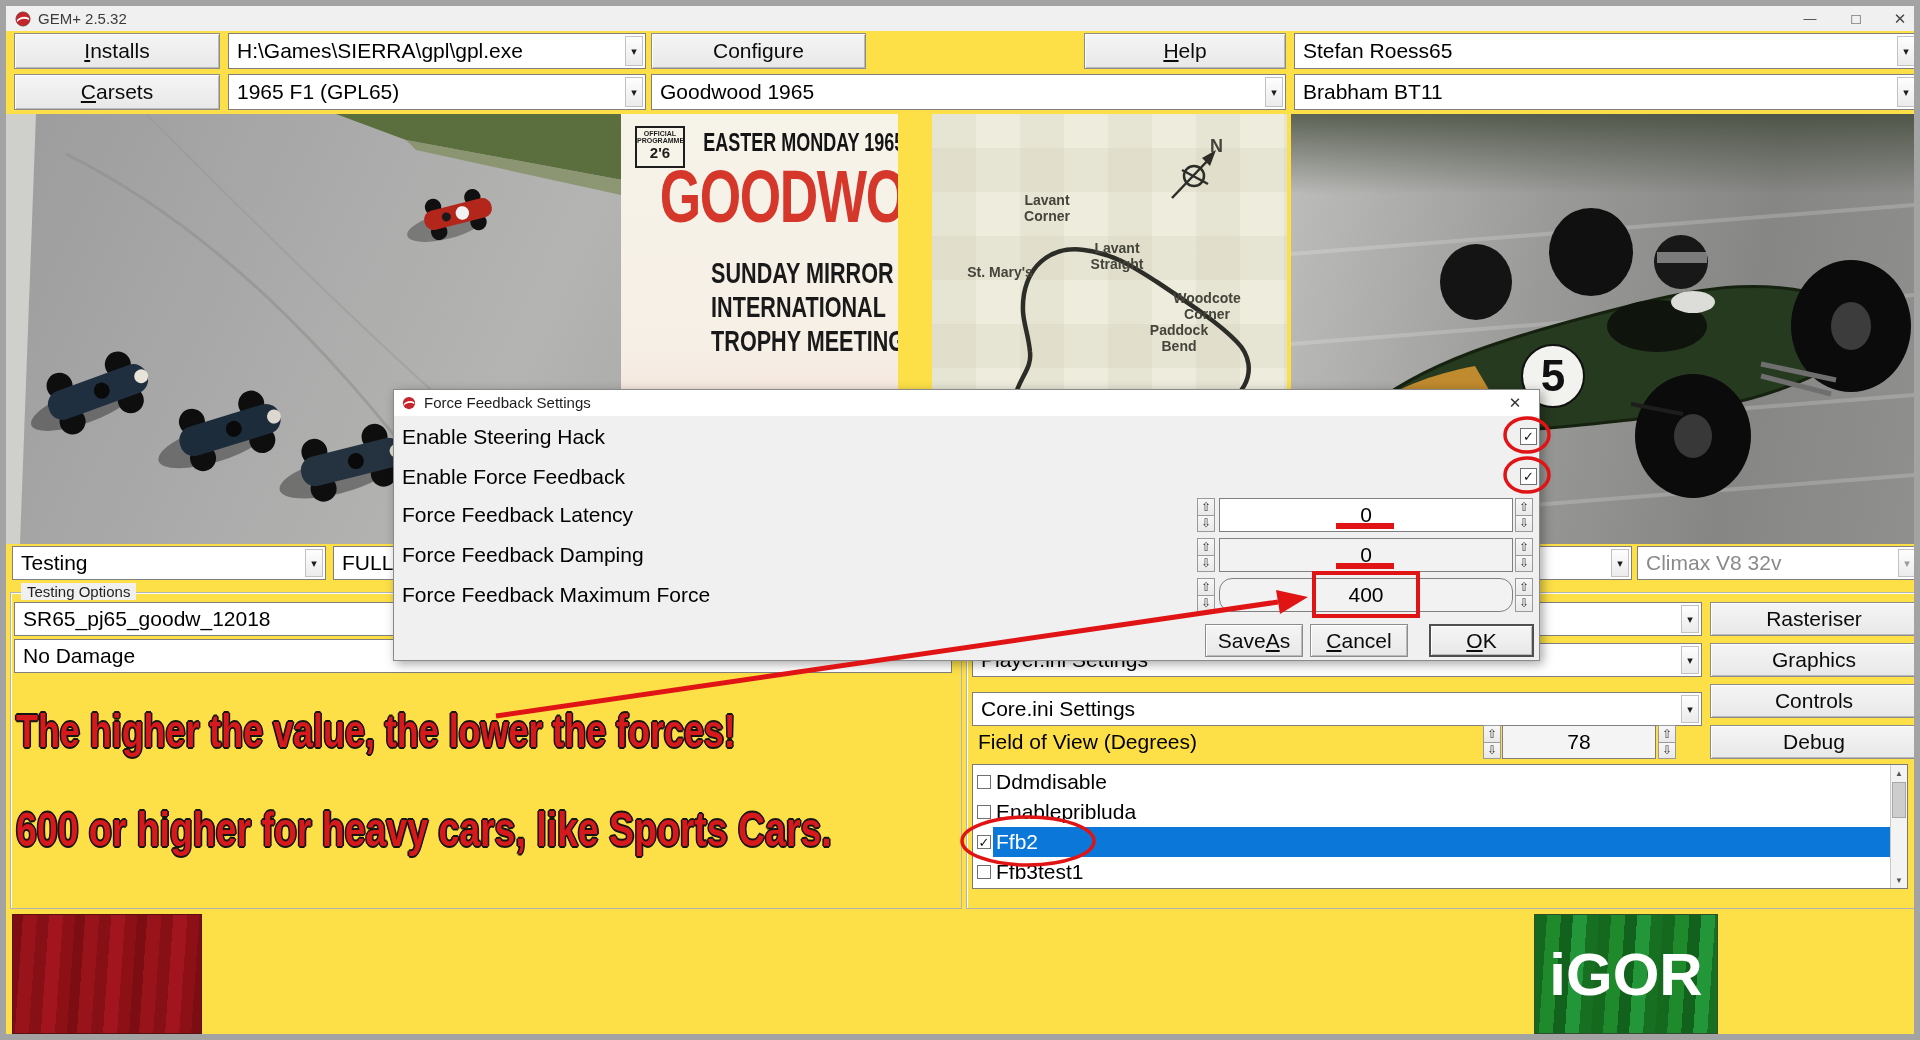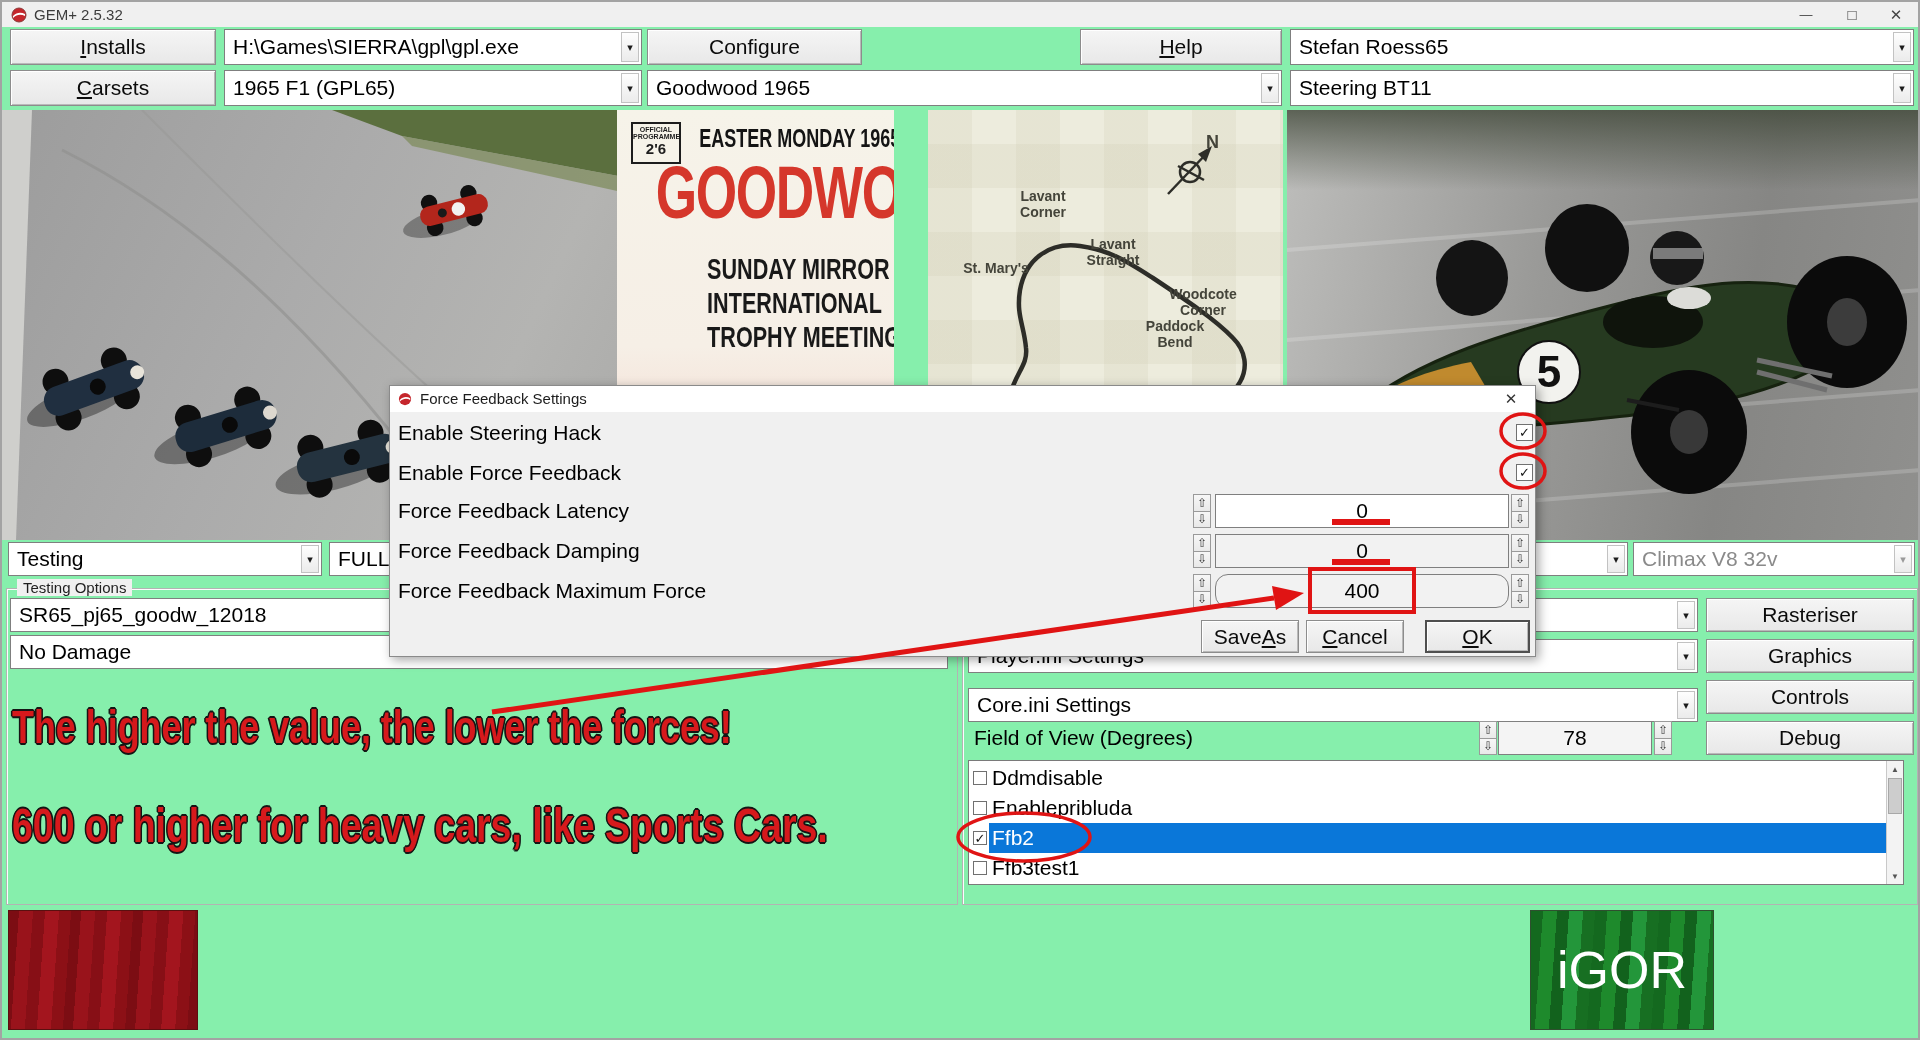--- a/index.html
+++ b/index.html
@@ -1,18 +1,18 @@
 <!DOCTYPE html>
 <html><head>
 <meta charset="utf-8">
 <style>
   html,body{margin:0;padding:0;background:#6b6b6b;}
   *{box-sizing:border-box;}
-  #app{position:relative;width:1920px;height:1040px;background:#86efac;overflow:hidden;
-       font-family:"Liberation Sans",sans-serif;border:2px solid #a3a3a3;}
+  #app{position:relative;width:1920px;height:1040px;background:#fde047;overflow:hidden;
+       font-family:"Liberation Sans",sans-serif;border:6px solid #a3a3a3;}
   .abs{position:absolute;}
   .btn{background:linear-gradient(#f5f5f5,#e8e8e8);border:1px solid #8c8c8c;
        box-shadow:inset 1px 1px 0 #ffffff, inset -1px -1px 0 #b9b9b9;
        display:flex;align-items:center;justify-content:center;font-size:21px;color:#0b0b0b;cursor:default;}
   .combo{background:#fff;border:1px solid #7f7f7f;display:flex;align-items:center;
          font-size:21px;color:#000;padding:0 26px 0 8px;white-space:nowrap;overflow:hidden;position:absolute;}
   .combo .arr{position:absolute;top:2px;bottom:2px;right:2px;width:18px;
          background:linear-gradient(#fefefe,#ebebeb);border:1px solid #c2c2c2;
          display:flex;align-items:center;justify-content:center;font-size:11px;color:#1c1c1c;}
   .combo.disabled{color:#8a8a8a;}
@@ -70,21 +70,21 @@
   <div class="btn abs" style="left:8px;top:68px;width:206px;height:36px;"><u>C</u>arsets</div>
   <div class="combo" style="left:222px;top:68px;width:418px;height:36px;">
     <span>1965 F1 (GPL65)</span>
     <span class="arr">▾</span>
   </div>
   <div class="combo" style="left:645px;top:68px;width:635px;height:36px;">
     <span>Goodwood 1965</span>
     <span class="arr">▾</span>
   </div>
   <div class="combo" style="left:1288px;top:68px;width:624px;height:36px;">
-    <span>Steering BT11</span>
+    <span>Brabham BT11</span>
     <span class="arr">▾</span>
   </div>
 
   <div class="abs" style="left:0;top:108px;width:638px;height:430px;overflow:hidden;background:linear-gradient(115deg,#9c9c9c,#ababab 45%,#b4b4b2 75%,#a9a9a7);">
     <svg width="638" height="430" viewBox="0 0 638 430">
       <polygon points="330,0 638,0 638,70 400,26" fill="#5b6f3e"></polygon>
       <polygon points="400,26 638,70 638,86 410,36" fill="#7c8a58" opacity=".7"></polygon>
       <polygon points="0,0 30,0 14,430 0,430" fill="#cfcfcc"></polygon>
       <path d="M60,40 C220,120 350,260 470,430" stroke="#8f8f8d" stroke-width="3" fill="none" opacity=".6"></path>
       <path d="M140,0 C260,120 380,240 520,360" stroke="#989895" stroke-width="2" fill="none" opacity=".5"></path>
@@ -318,21 +318,21 @@
       <div class="abs" style="left:0;top:0;width:16px;height:16px;font-size:8px;color:#555;display:flex;align-items:center;justify-content:center;">▲</div>
       <div class="abs" style="left:1px;top:17px;width:14px;height:36px;background:#cdcdcd;border:1px solid #a8a8a8;"></div>
       <div class="abs" style="left:0;bottom:0;width:16px;height:16px;font-size:8px;color:#555;display:flex;align-items:center;justify-content:center;">▼</div>
     </div>
   </div>
 
   <div class="abs" style="left:6px;top:908px;width:190px;height:120px;border:1px solid #5a1010;
               background:repeating-linear-gradient(94deg,#7c0d13 0 10px,#99131b 10px 24px,#870f16 24px 36px,#a3151e 36px 50px,#8c1016 50px 62px);"></div>
   <div class="abs" style="left:1528px;top:908px;width:184px;height:120px;border:1px solid #2f4f2f;display:flex;align-items:center;justify-content:center;
               background:repeating-linear-gradient(94deg,#14691f 0 12px,#1e8a2c 12px 26px,#12621d 26px 38px,#23963a 38px 52px,#176f22 52px 64px);">
-    <span style="color:#fff;font-size:52px;font-weight:normal;">iGOR</span>
+    <span style="color:#fff;font-size:60px;font-weight:bold;">iGOR</span>
   </div>
 
   <div class="abs" style="left:387px;top:383px;width:1147px;height:272px;background:#f0f0f0;border:1px solid #8a8a8a;box-shadow:3px 3px 10px rgba(0,0,0,.35);z-index:40;">
     <div class="abs" style="left:0;top:0;width:1145px;height:26px;background:#ffffff;">
       <svg class="abs" style="left:8px;top:6px" width="14" height="14" viewBox="0 0 16 16">
         <circle cx="8" cy="8" r="7" fill="#c5262c"></circle>
           <path d="M2 9 C6 5,10 5,14 7 L14 9 C10 7,6 7,2 11 Z" fill="#fff"></path>
       </svg>
       <div class="abs" style="left:30px;top:4px;font-size:15px;color:#1c1c1c;">Force Feedback Settings</div>
       <div class="abs" style="right:10px;top:2px;width:28px;height:22px;display:flex;align-items:center;justify-content:center;font-size:15px;color:#333;">✕</div>

